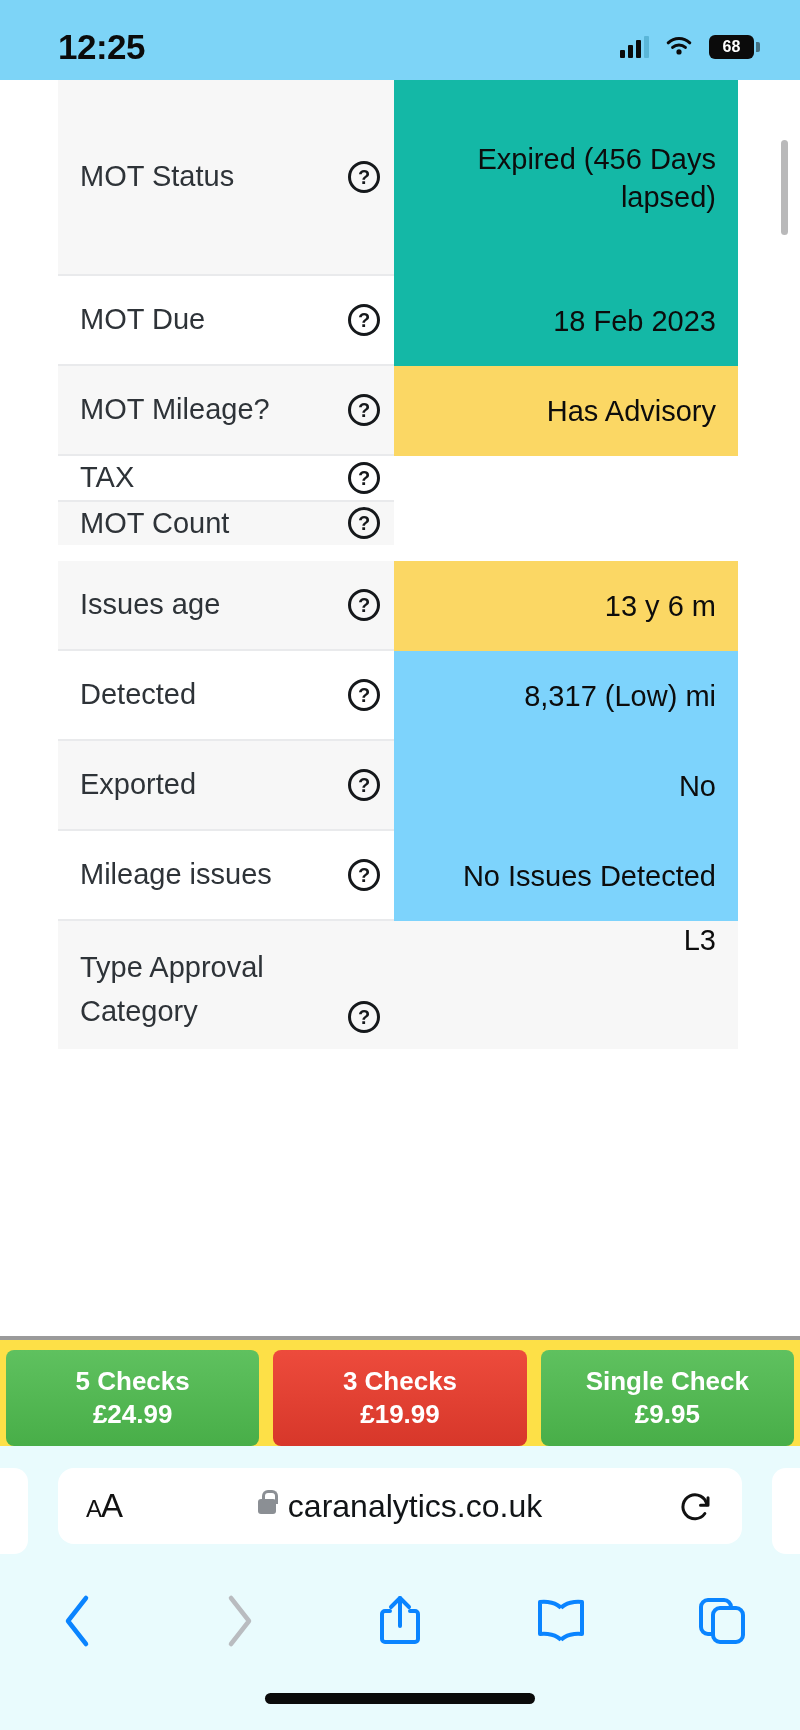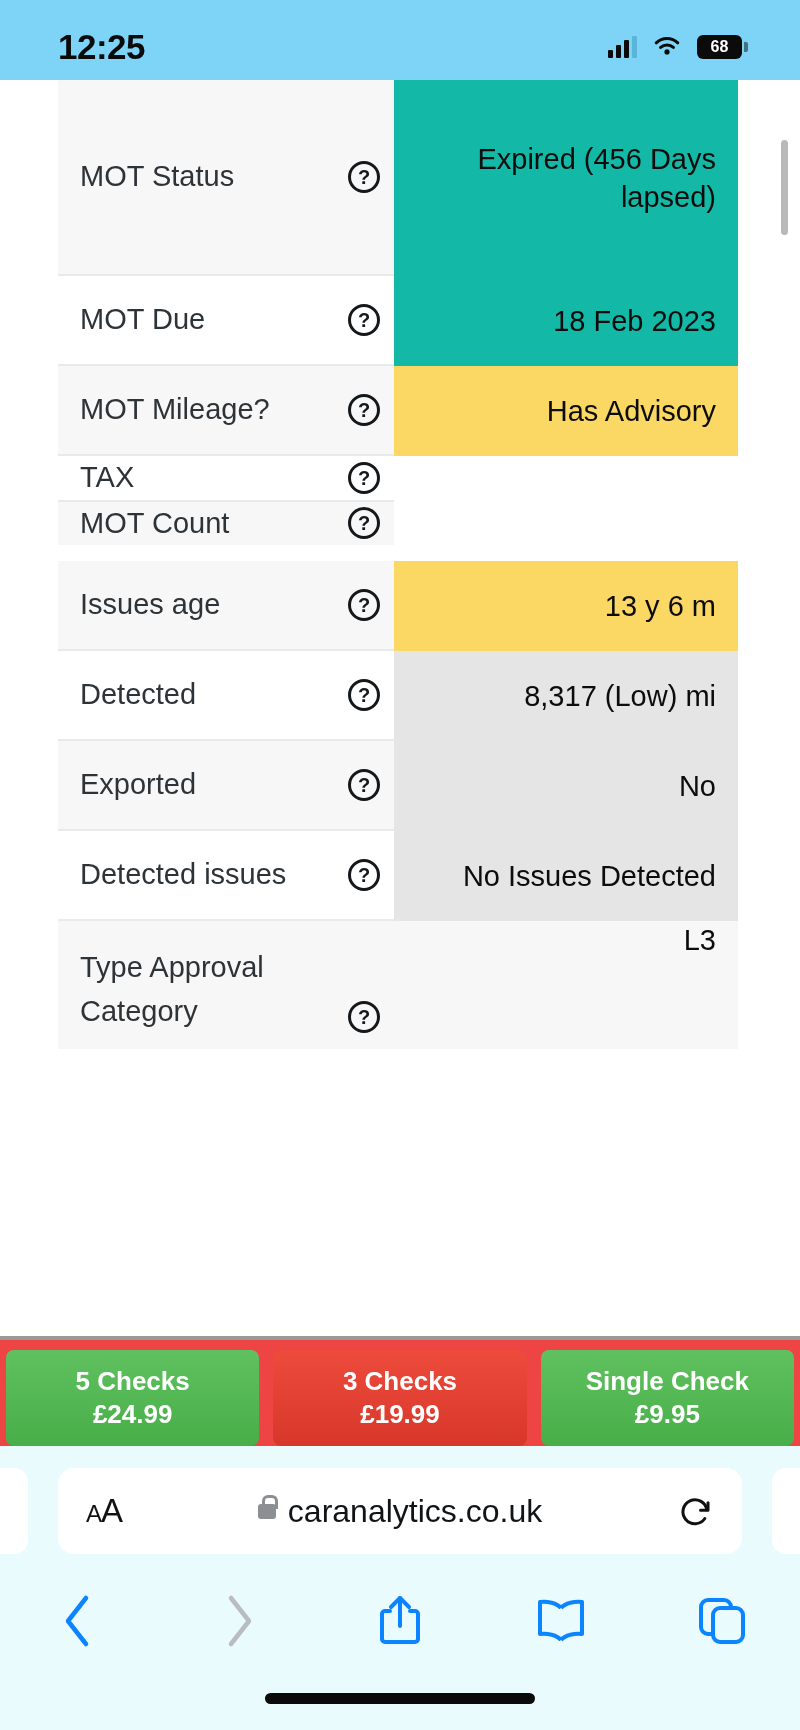--- a/index.html
+++ b/index.html
@@ -8,21 +8,21 @@
     font-family:"Liberation Sans", sans-serif;
     background:#ffffff;
   }
   #phone{ position:relative; width:800px; height:1730px; background:#fff; }
 
   
   .statusbar{
     position:absolute; left:0; top:0; width:800px; height:80px;
     background:#7dd4f7;
     display:flex; align-items:center; justify-content:space-between;
-    padding:14px 58px 0 58px;
+    padding:14px 46px 0 58px;
   }
   .sb-time{ font-size:35px; font-weight:700; color:#0b0b0b; letter-spacing:-0.5px; }
   .sb-right{ display:flex; align-items:center; gap:14px; }
   .sig{ display:flex; align-items:flex-end; gap:3px; height:22px; }
   .sig i{ display:block; width:5px; background:#0b0b0b; border-radius:1px; }
   .sig i:nth-child(1){height:8px}
   .sig i:nth-child(2){height:13px}
   .sig i:nth-child(3){height:18px}
   .sig i:nth-child(4){height:22px; background:#5ab6d8;}
   .batt{
@@ -58,33 +58,33 @@
   .cell-v{
     flex:1 1 auto; padding:0 22px 0 14px;
     display:flex; align-items:center; justify-content:flex-end;
     text-align:right;
   }
   .val{ font-size:29px; color:#0c0c0c; font-weight:500; line-height:1.32; }
   .bg-white{ background:#ffffff; }
   .bg-alt{ background:#f7f7f7; }
   .bg-red{ background:#14b8a6; }
   .bg-yellow{ background:#fbd764; }
-  .bg-green{ background:#e5e5e5; }
+  .bg-green{ background:#7dd3fc; }
   .gap{ height:16px; background:#ffffff; width:680px; }
 
   
   .scroll-track{
     position:absolute; right:12px; top:60px; width:7px; height:95px;
     background:#b9b9ba; border-radius:4px;
   }
 
   
   .buybar{
     position:absolute; left:0; top:1336px; width:800px; height:110px;
-    background:#ef4444; border-top:4px solid #9a9a9a;
+    background:#fde047; border-top:4px solid #9a9a9a;
   }
   .btns{
     position:absolute; left:0; top:10px; width:800px;
     display:flex; justify-content:space-between; padding:0 6px; gap:14px;
   }
   .btn{
     flex:1 1 0; height:96px; border-radius:8px;
     display:flex; flex-direction:column; align-items:center; justify-content:center;
     gap:4px; color:#ffffff; cursor:pointer;
   }
@@ -105,21 +105,21 @@
 
   
   .safari{
     position:absolute; left:0; top:1446px; width:800px; height:284px;
     background:#e9fbfd;
   }
   .urlrow{ position:absolute; left:0; top:22px; width:800px; height:86px; }
   .peek{ position:absolute; top:0; width:46px; height:86px; background:#fff; border-radius:14px; }
   .peek.l{ left:-18px; } .peek.r{ right:-18px; }
   .urlbar{
-    position:absolute; left:58px; right:58px; top:0; height:86px;
+    position:absolute; left:58px; right:58px; top:0; height:76px;
     background:#ffffff; border-radius:16px;
     display:flex; align-items:center; padding:0 28px;
   }
   .aa{ font-weight:400; color:#111; letter-spacing:-1px; }
   .aa .s{ font-size:24px; } .aa .b{ font-size:33px; }
   .urlmid{ flex:1 1 auto; display:flex; align-items:center; justify-content:center; gap:12px; }
   .lock{ position:relative; width:18px; height:15px; background:#8b8f94; border-radius:3px; }
   .lock:before{
     content:""; position:absolute; left:4px; top:-9px; width:10px; height:11px;
     border:3px solid #8b8f94; border-bottom:none; border-radius:6px 6px 0 0;
@@ -234,21 +234,21 @@
           <span class="lbl">Exported</span>
           <span class="qm">?</span>
         </div>
         <div class="cell-v bg-green" style="min-height:90px">
           <span class="val">No</span>
         </div>
       </div>
 
       <div class="row">
         <div class="cell-l bg-white">
-          <span class="lbl">Detected issues</span>
+          <span class="lbl">Mileage issues</span>
           <span class="qm">?</span>
         </div>
         <div class="cell-v bg-green" style="min-height:90px">
           <span class="val">No Issues Detected</span>
         </div>
       </div>
 
       <div class="row">
         <div class="cell-l bg-alt two" style="border-bottom:none; min-height:128px;">
           <span class="lbl" style="max-width:215px">Type Approval Category</span>

